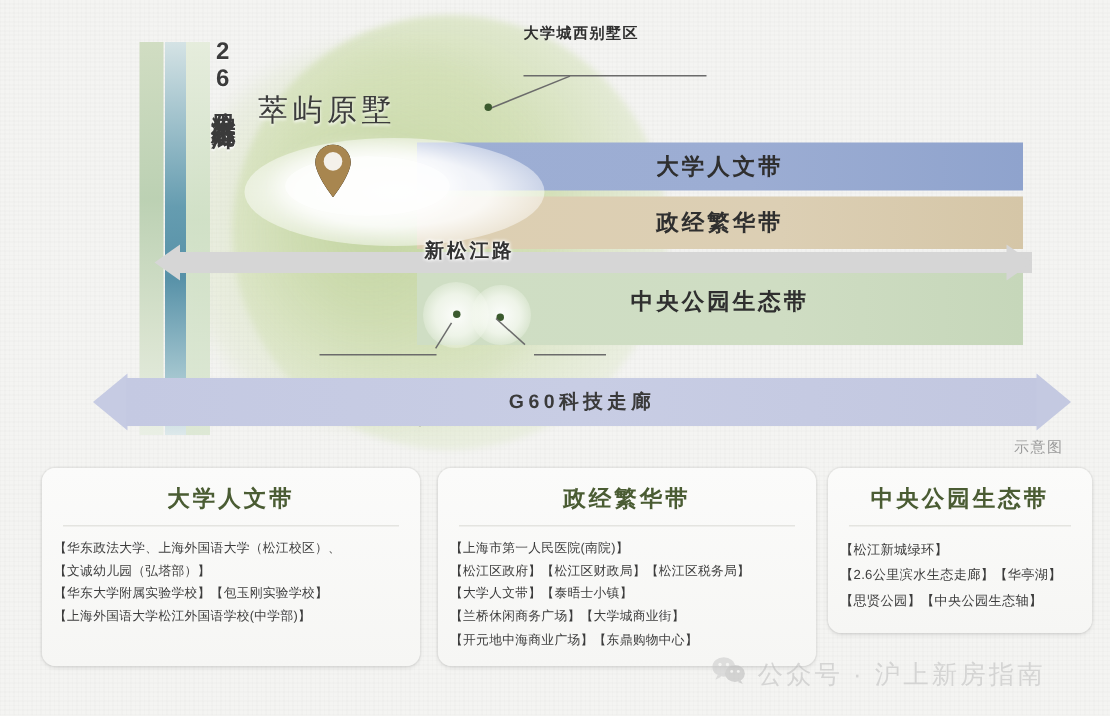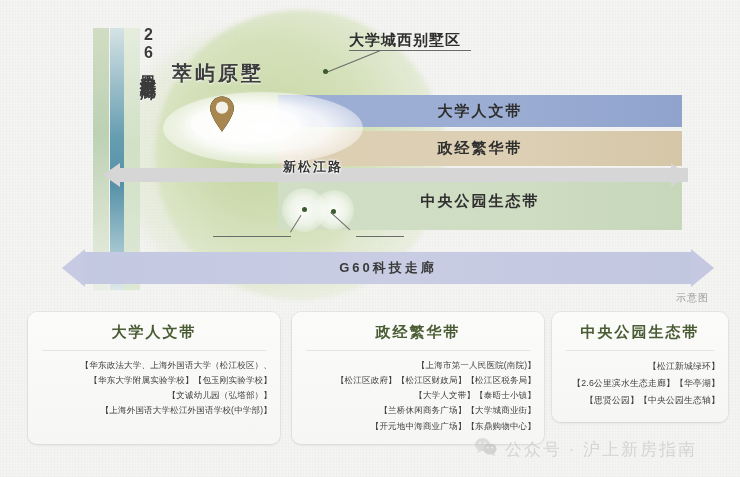--- a/index.html
+++ b/index.html
@@ -240,21 +240,21 @@
     height: 40px;
     border-radius: 50%;
     background: rgba(255,255,255,0.75);
     box-shadow: 0 0 12px 6px rgba(255,255,255,0.6);
   }
   #project-name {
     position: absolute;
     left: 172px;
     top: 60px;
     font-size: 20px;
-    font-weight: 700;
+    font-weight: 400;
     letter-spacing: 3px;
     color: #3c3c3c;
     text-shadow: 0 1px 2px rgba(255,255,255,.9);
   }
   #project-pin {
     position: absolute;
     left: 208px;
     top: 95px;
     width: 28px;
     height: 38px;
@@ -291,22 +291,22 @@
     margin-top: 46px;
   }
   .poi-underline {
     position: absolute;
     height: 1px;
     background: #6b6b6b;
   }
 
   #label-villa {
     position: absolute;
-    left: 349px; top: 31px;
-    font-size: 15px; font-weight: 600;
+    left: 349px; top: 15px;
+    font-size: 10px; font-weight: 600;
     color: #2f2f2f; letter-spacing: 1px;
     white-space: nowrap;
   }
 
   #note-schematic {
     position: absolute;
     left: 676px; top: 291px;
     font-size: 10px;
     color: #9a9a9a;
     letter-spacing: 1px;
@@ -339,21 +339,21 @@
     padding-top: 11px;
     padding-bottom: 8px;
   }
   .card-divider {
     height: 1px;
     margin: 0 14px;
     background: #e4e4e0;
   }
   .card-body {
     padding: 7px 8px 6px 8px;
-    text-align: right;
+    text-align: left;
   }
   .card-line {
     font-size: 8.5px;
     line-height: 1.78;
     color: #3d3d3d;
     letter-spacing: .2px;
     white-space: nowrap;
   }
   #card-3 .card-line { font-size: 8.8px; line-height: 1.95; }
 
@@ -438,22 +438,22 @@
     <div id="note-schematic">示意图</div>
   </div>
 
   <div id="cards">
 
     <div class="card" id="card-1">
       <div class="card-title">大学人文带</div>
       <div class="card-divider"></div>
       <div class="card-body">
         <div class="card-line">【华东政法大学、上海外国语大学（松江校区）、</div>
+        <div class="card-line">【文诚幼儿园（弘塔部）】</div>
         <div class="card-line">【华东大学附属实验学校】【包玉刚实验学校】</div>
-        <div class="card-line">【文诚幼儿园（弘塔部）】</div>
         <div class="card-line">【上海外国语大学松江外国语学校(中学部)】</div>
       </div>
     </div>
 
     <div class="card" id="card-2">
       <div class="card-title">政经繁华带</div>
       <div class="card-divider"></div>
       <div class="card-body">
         <div class="card-line">【上海市第一人民医院(南院)】</div>
         <div class="card-line">【松江区政府】【松江区财政局】【松江区税务局】</div>

